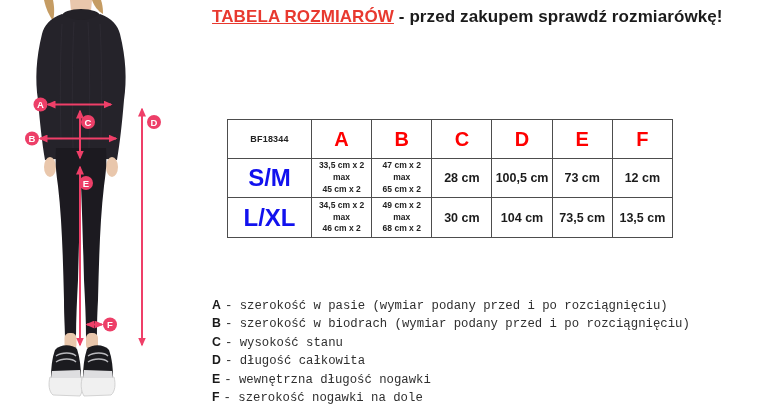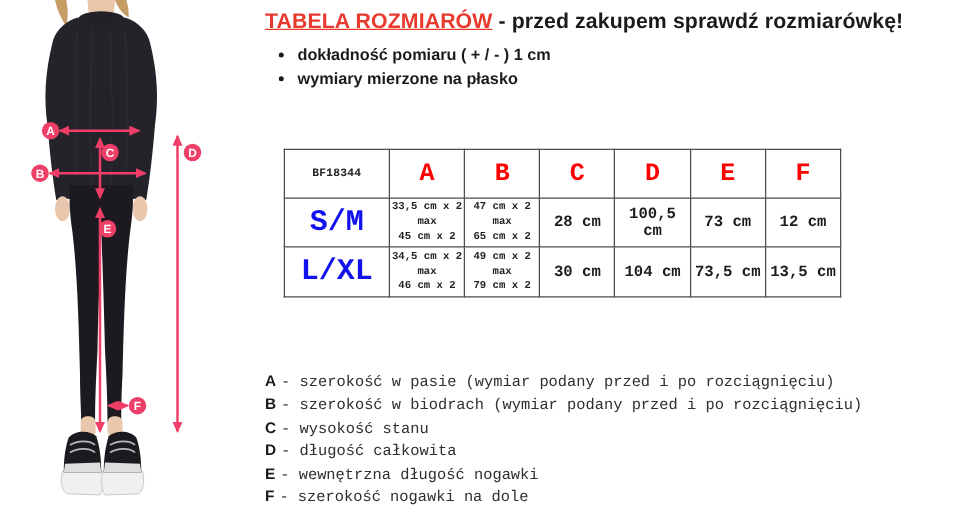--- a/index.html
+++ b/index.html
@@ -43,21 +43,20 @@
     font-weight: bold;
     color: #1b1b1b;
     line-height: 18.5px;
   }
   table.size-table {
     position: absolute;
     left: 227px; top: 119px;
     width: 446px;
     border-collapse: collapse;
     table-layout: fixed;
-    font-family: Liberation Mono, monospace;
   }
   table.size-table td {
     border: 1px solid #4d4d4d;
     text-align: center;
     vertical-align: middle;
     background: #ffffff;
   }
   tr.row-head { height: 39px; }
   tr.row-sm   { height: 39px; }
   tr.row-lxl  { height: 40px; }
@@ -216,24 +215,20 @@
           <text x="110" y="328" fill="#ffffff">F</text>
         </g>
       </g>
     </svg>
   </div>
 
   <div class="header-block">
     <div class="title-line">
       <span class="title-red">TABELA ROZMIARÓW</span><span> - przed zakupem sprawdź rozmiarówkę!</span>
     </div>
-    <ul class="bullet-list">
-      <li>dokładność pomiaru ( + / - ) 1 cm</li>
-      <li>wymiary mierzone na płasko</li>
-    </ul>
   </div>
 
   <table class="size-table">
     <colgroup>
       <col style="width:84px">
       <col>
         <col>
         <col>
         <col>
         <col>
@@ -262,21 +257,21 @@
         <td class="cell-val">73 cm</td>
         <td class="cell-val">12 cm</td>
       </tr>
       <tr class="row-lxl">
         <td class="cell-size">L/XL</td>
         <td class="cell-small">34,5 cm x 2
 max
 46 cm x 2</td>
         <td class="cell-small">49 cm x 2
 max
-79 cm x 2</td>
+68 cm x 2</td>
         <td class="cell-val">30 cm</td>
         <td class="cell-val">104 cm</td>
         <td class="cell-val">73,5 cm</td>
         <td class="cell-val">13,5 cm</td>
       </tr>
     </tbody>
   </table>
 
   <div class="legend-block">
     <div class="legend-line">

